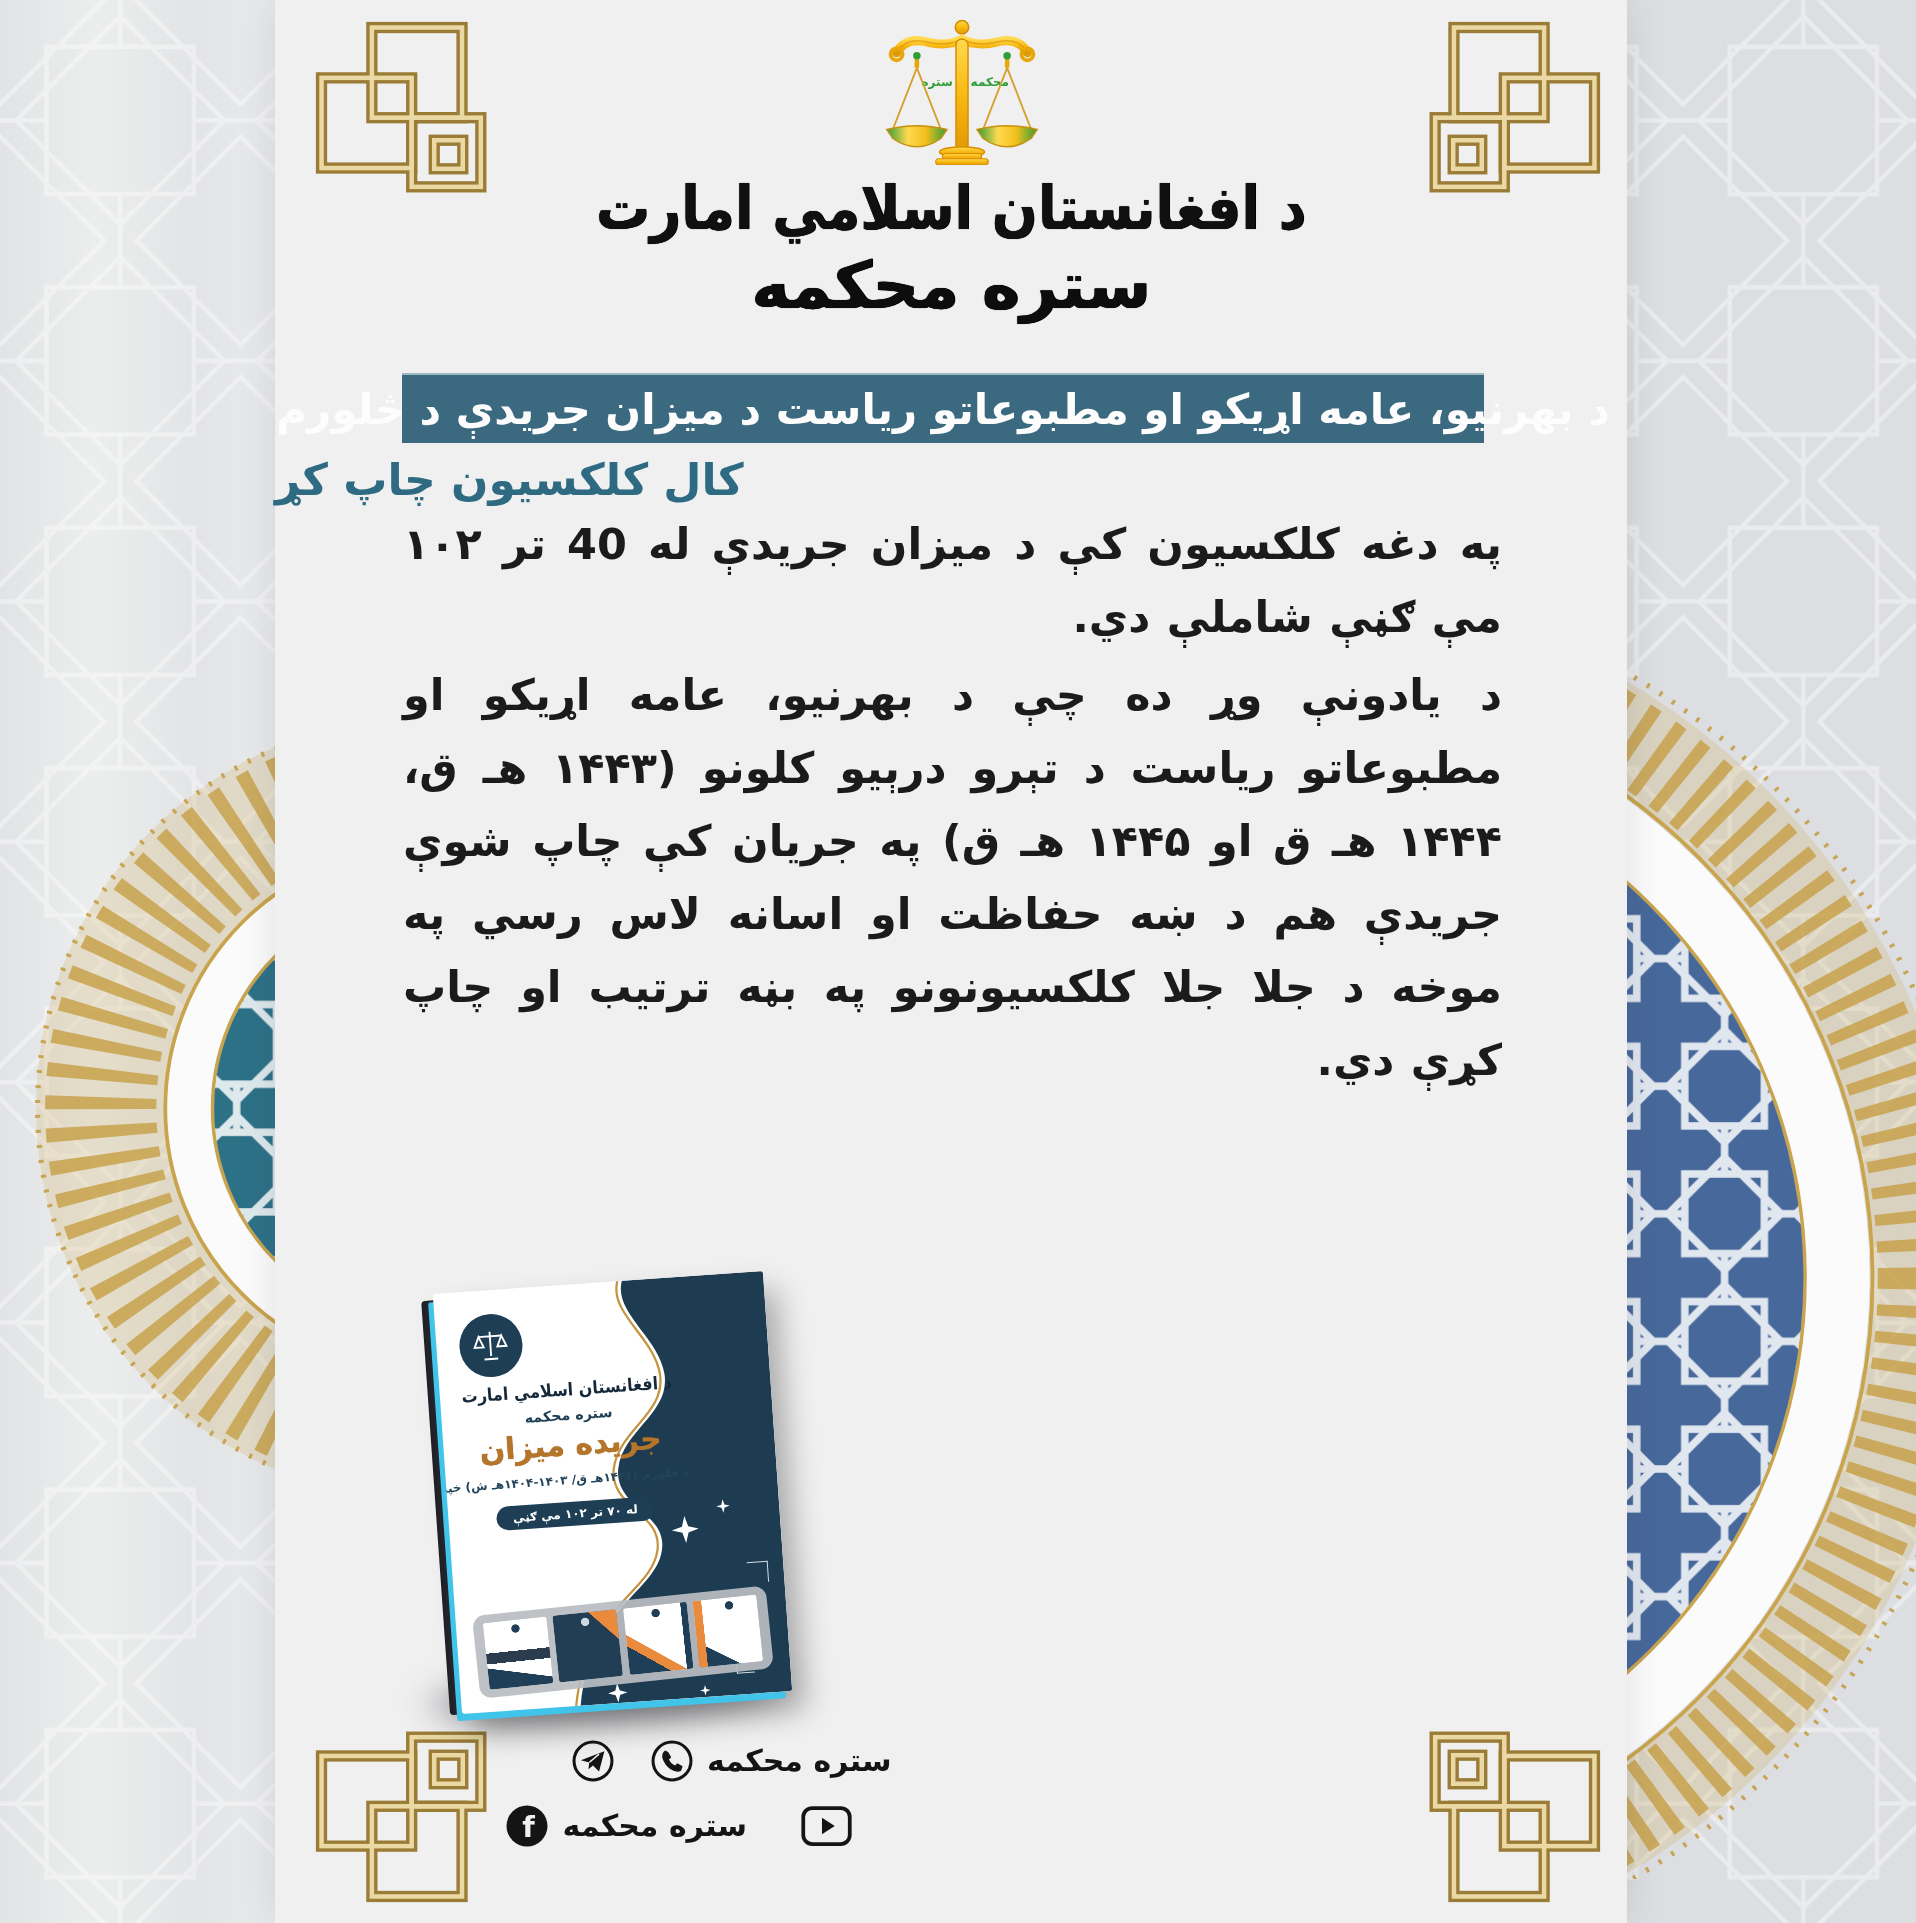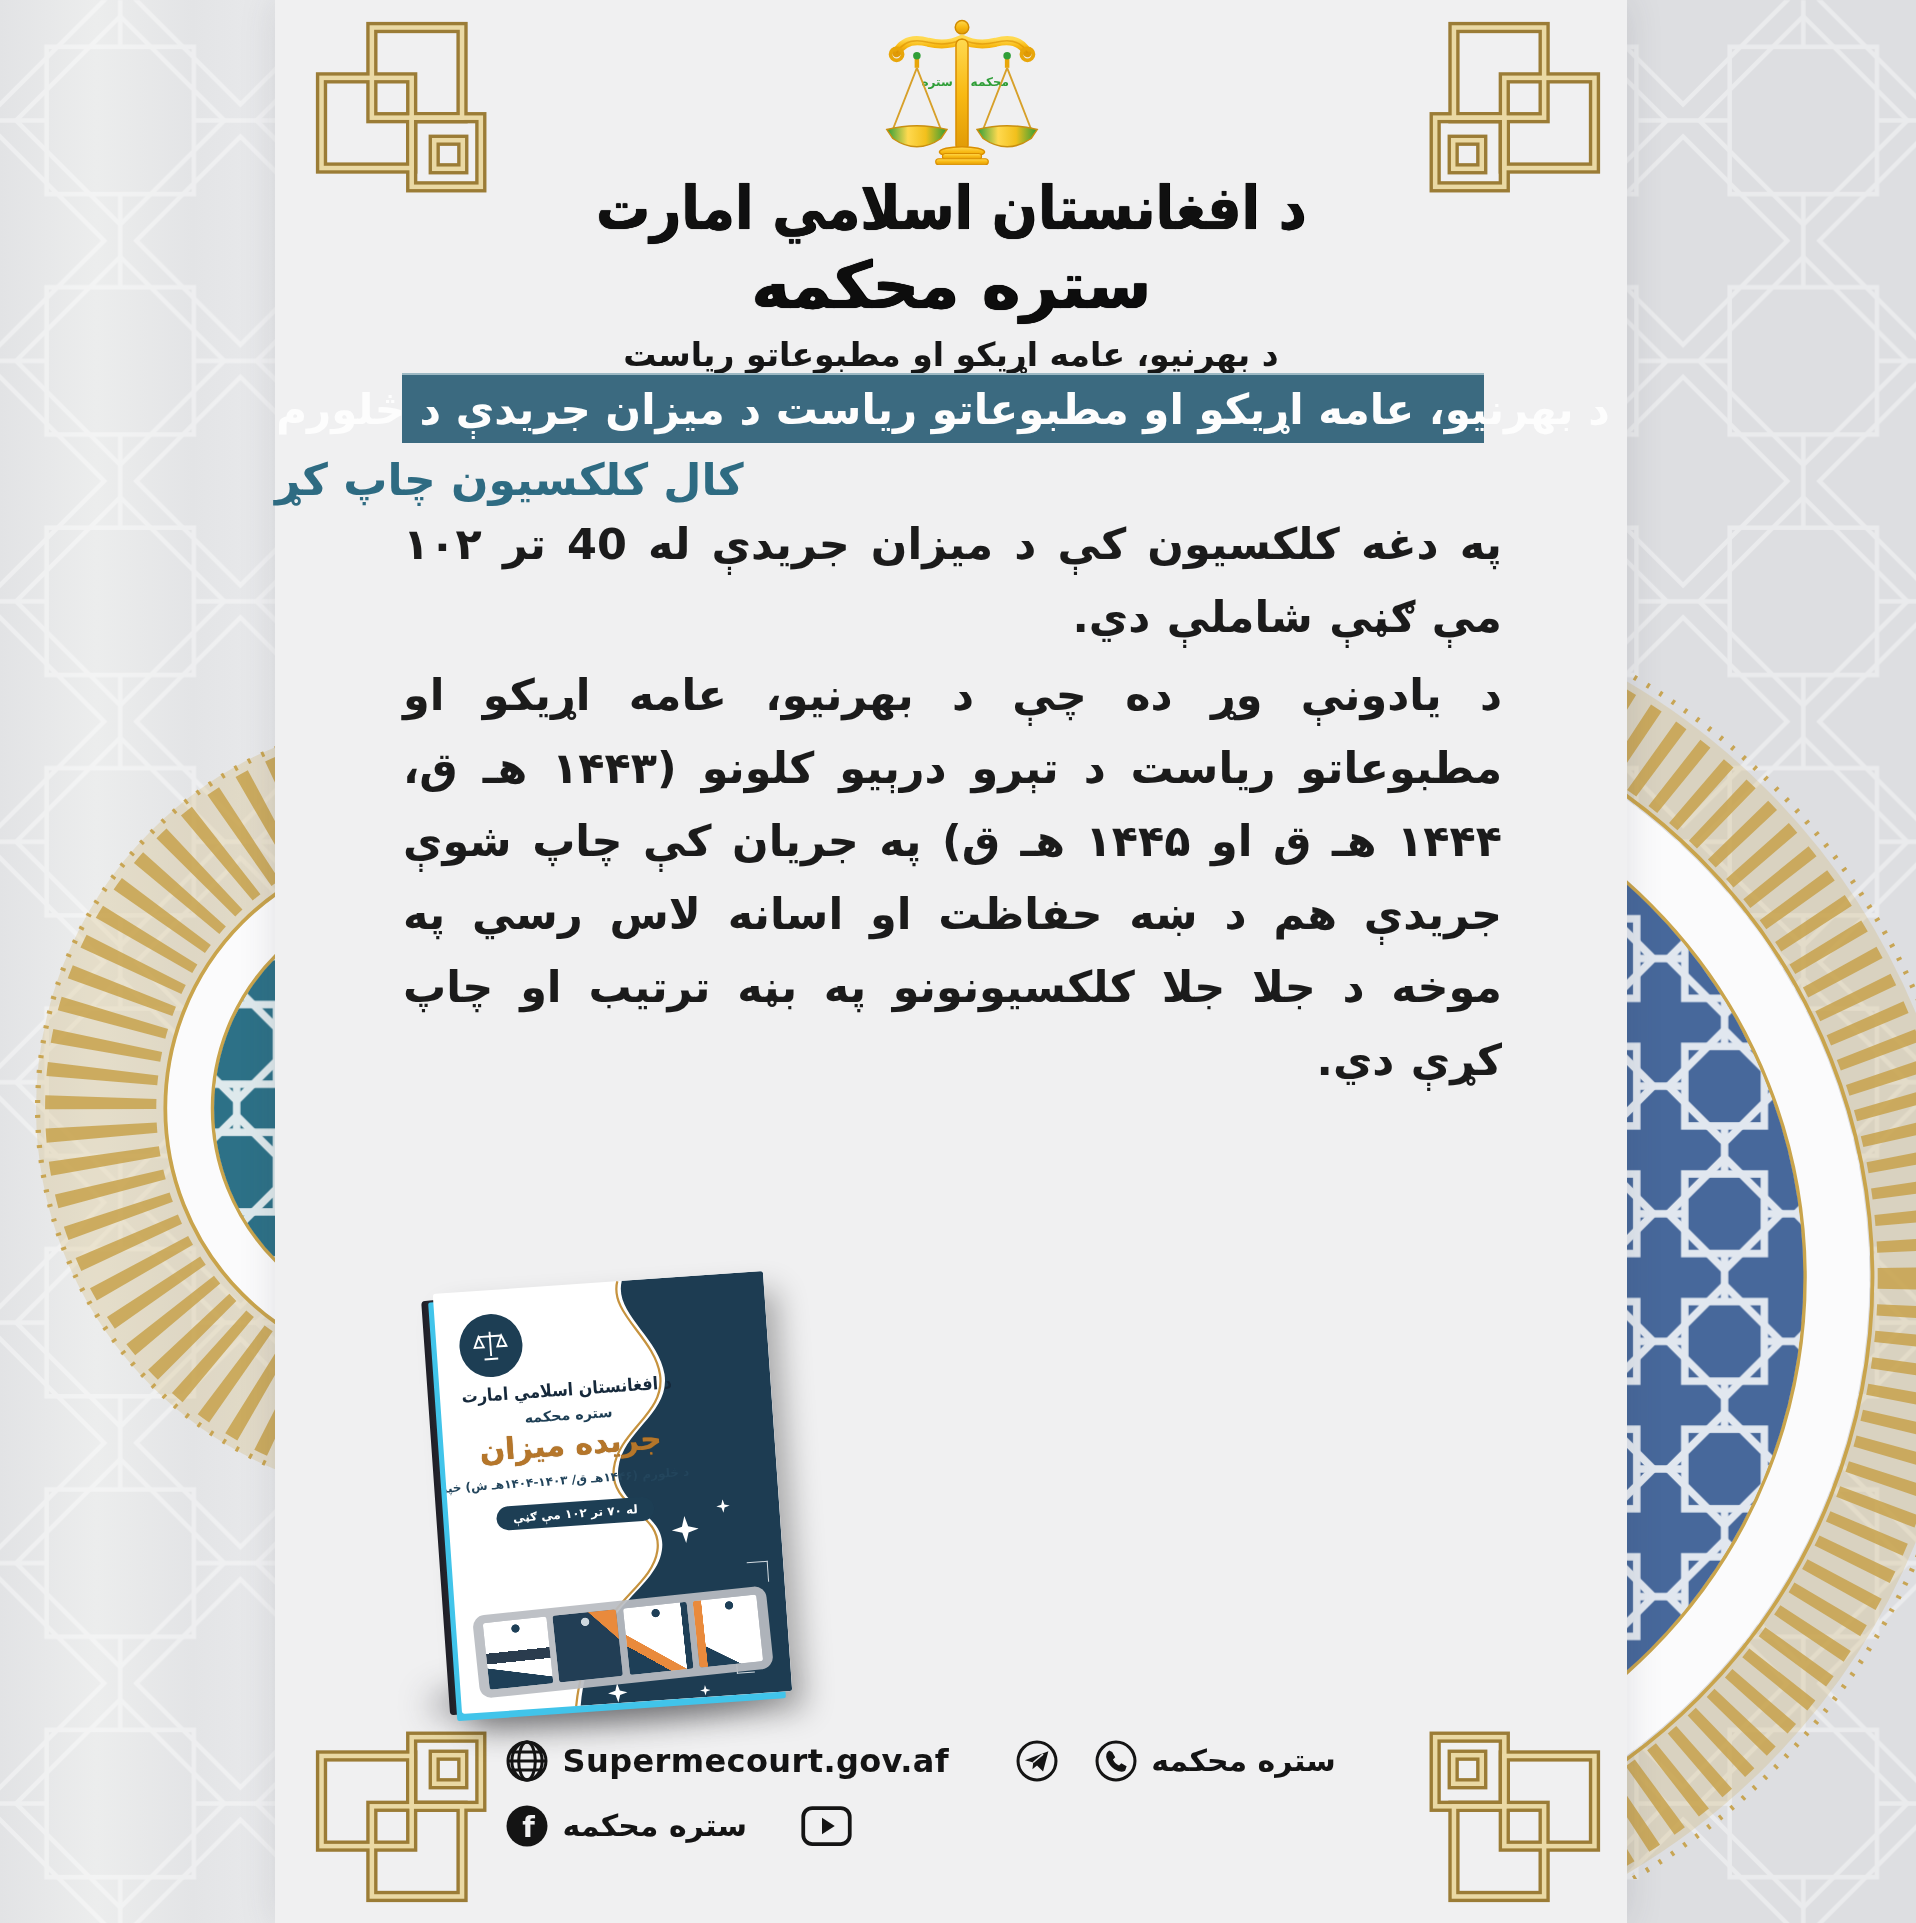--- a/index.html
+++ b/index.html
@@ -252,21 +252,20 @@
       <path d="M25 148 Q65 138 105 148 L97 160 Q65 182 33 160 Z" fill="url(#panGrad)" stroke="#c98f10" stroke-width="2"></path>
       <path d="M145 148 Q185 138 225 148 L217 160 Q185 182 153 160 Z" fill="url(#panGrad)" stroke="#c98f10" stroke-width="2"></path>
       <ellipse cx="125" cy="178" rx="30" ry="7" fill="url(#goldGrad)" stroke="#d98e00" stroke-width="2"></ellipse>
       <rect x="99" y="180" width="52" height="8" rx="4" fill="url(#goldGrad)" stroke="#d98e00" stroke-width="1.5"></rect>
       <rect x="90" y="187" width="70" height="8" rx="4" fill="url(#goldGrad)" stroke="#d98e00" stroke-width="1.5"></rect>
     </svg>
   </div>
 
   <div class="callig">د افغانستان اسلامي امارت</div>
   <div class="main-title">ستره محکمه</div>
-  <div class="sub-title">د بهرنیو، عامه اړیکو او مطبوعاتو ریاست</div>
 
   <div class="teal-bar">
     <span>د بهرنیو، عامه اړیکو او مطبوعاتو ریاست د میزان جریدې د څلورم</span>
   </div>
   <div class="headline2">کال کلکسیون چاپ کړ</div>
 
   <div class="article">
     <p>په دغه کلکسیون کې د میزان جریدې له 40 تر ۱۰۲ مې ګڼې شاملې دي.</p>
     <p>د یادونې وړ ده چې د بهرنیو، عامه اړیکو او مطبوعاتو ریاست د تېرو درېیو کلونو (۱۴۴۳ هـ ق، ۱۴۴۴ هـ ق او ۱۴۴۵ هـ ق) په جریان کې چاپ شوې جریدې هم د ښه حفاظت او اسانه لاس رسي په موخه د جلا جلا کلکسیونونو په بڼه ترتیب او چاپ کړې دي.</p>
   </div>
@@ -313,31 +312,20 @@
         <div class="mini mini-a"></div>
         <div class="mini mini-b"></div>
         <div class="mini mini-c"></div>
         <div class="mini mini-d"></div>
       </div>
     </div>
   </div>
 
   <div class="footer">
     <div class="f-row">
-      <div class="f-item">
-        <svg class="ficon" width="44" height="44" viewBox="0 0 58 58">
-          <g fill="none" stroke="#141414" stroke-width="4">
-            <circle cx="29" cy="29" r="25"></circle>
-            <ellipse cx="29" cy="29" rx="11" ry="25"></ellipse>
-            <ellipse cx="29" cy="29" rx="20" ry="25"></ellipse>
-            <path d="M5 29 H53 M8 17 H50 M8 41 H50"></path>
-          </g>
-        </svg>
-        <span class="f-label-en">Supermecourt.gov.af</span>
-      </div>
       <div class="f-gap-lg"></div>
       <div class="f-gap-lg"></div>
       <div class="f-item">
         <svg class="ficon" width="44" height="44" viewBox="0 0 58 58">
           <circle cx="29" cy="29" r="25" fill="none" stroke="#141414" stroke-width="4"></circle>
           <path d="M13 28 L44 16 L37 43 L29 35 L23 40 L24 31 Z" fill="#141414"></path>
           <path d="M24 31 L37 20" stroke="#f0f0f1" stroke-width="2"></path>
         </svg>
         <div class="f-gap-sm"></div>
         <svg class="ficon" width="44" height="44" viewBox="0 0 58 58">

